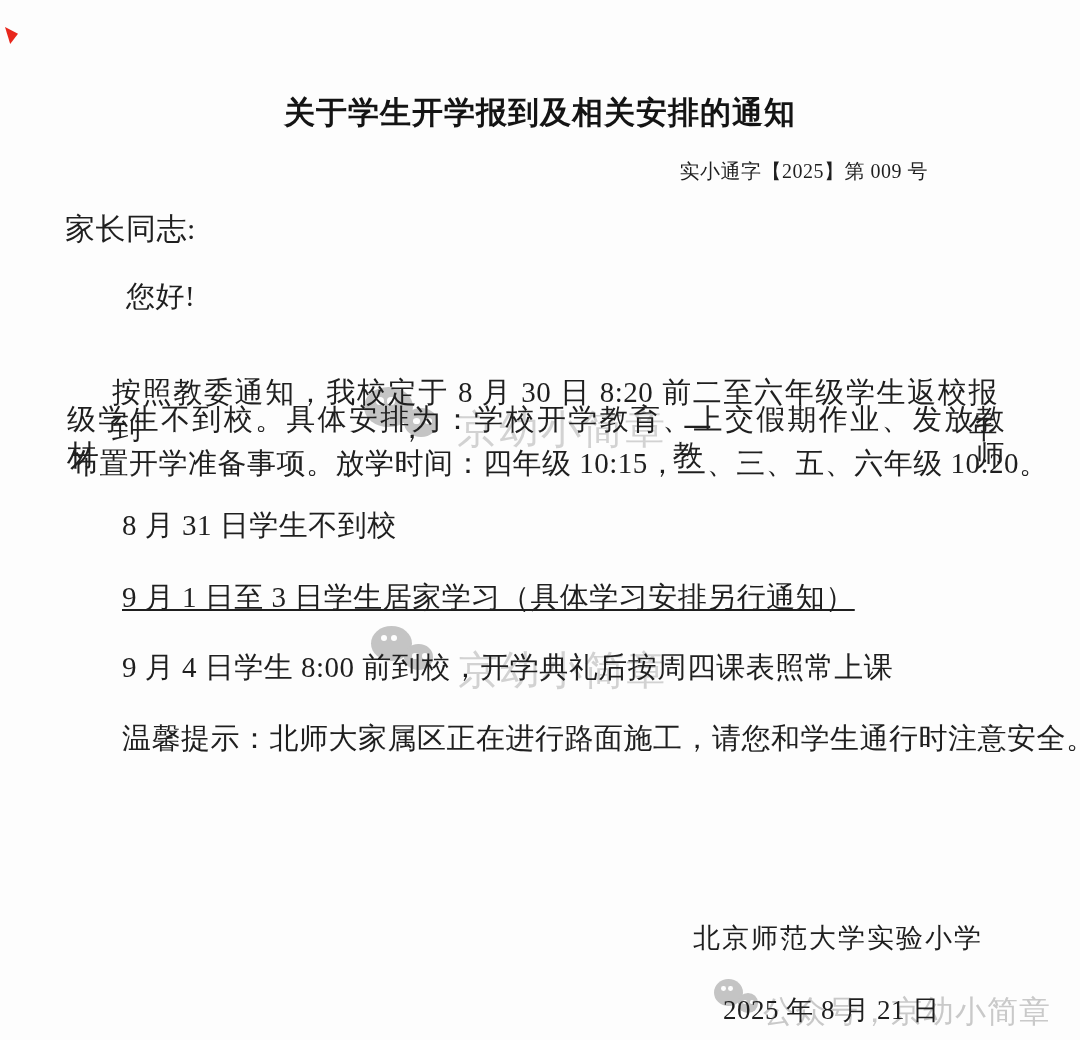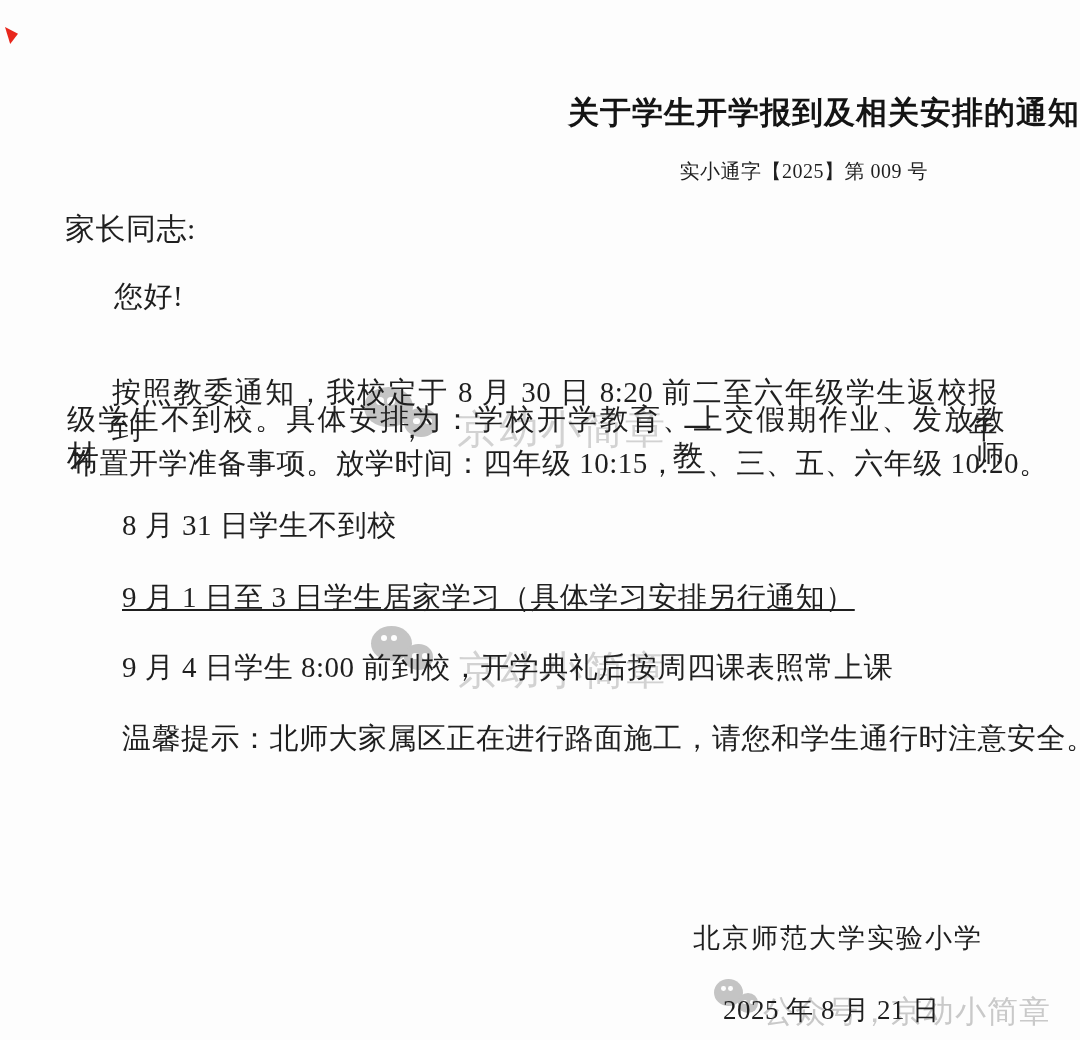--- a/index.html
+++ b/index.html
@@ -19,29 +19,29 @@
     position:absolute;
     color:#1f1f1f;
     font-size:29px;
     line-height:1.25;
     white-space:nowrap;
     letter-spacing:0.5px;
     z-index:2;
   }
   .title{
     left:0;right:0;top:94px;
-    text-align:right;
+    text-align:center;
     font-size:31px;
     font-weight:bold;
     letter-spacing:1px;
     color:#141414;
   }
   .docnum{ top:159px; right:152px; font-size:20px; }
   .salutation{ top:210px; left:65px; font-size:30px; }
-  .greeting{ top:278px; left:114px; }
+  .greeting{ top:278px; left:126px; }
   .p1l1{
     top:356px; left:57px; width:941px;
     padding-left:55px; box-sizing:border-box;
     white-space:normal;
     text-align:justify; text-align-last:justify;margin-top:18px;
   }
   .p1l2{
     top:401px; left:67px; width:938px;
     white-space:normal;
     text-align:justify; text-align-last:justify;

